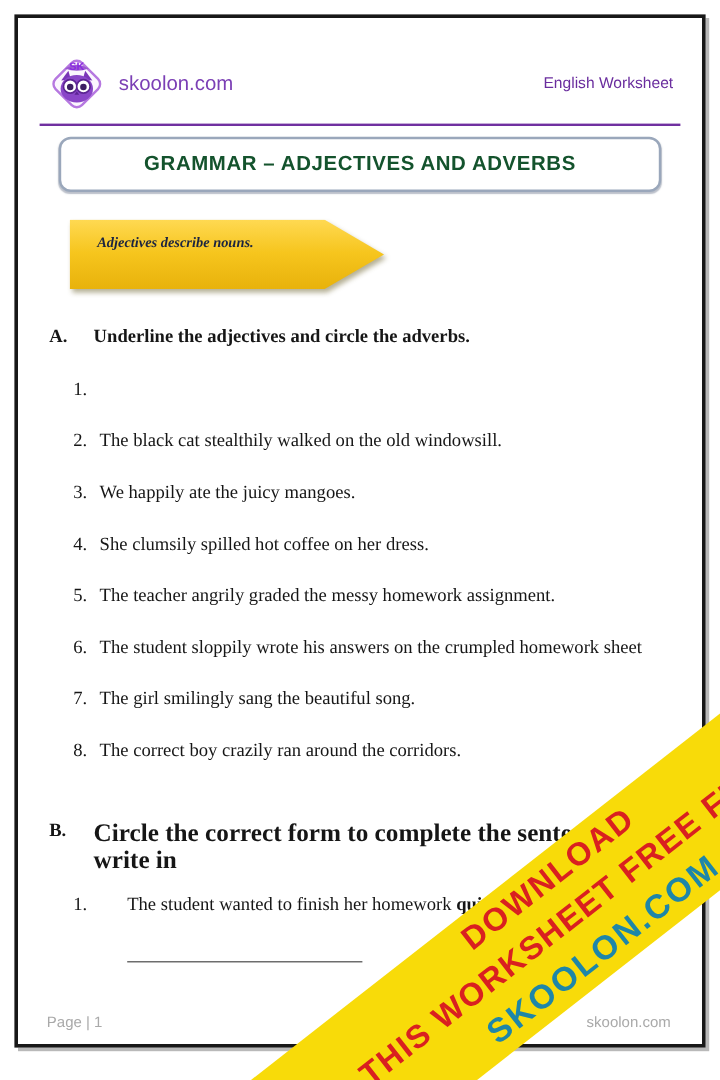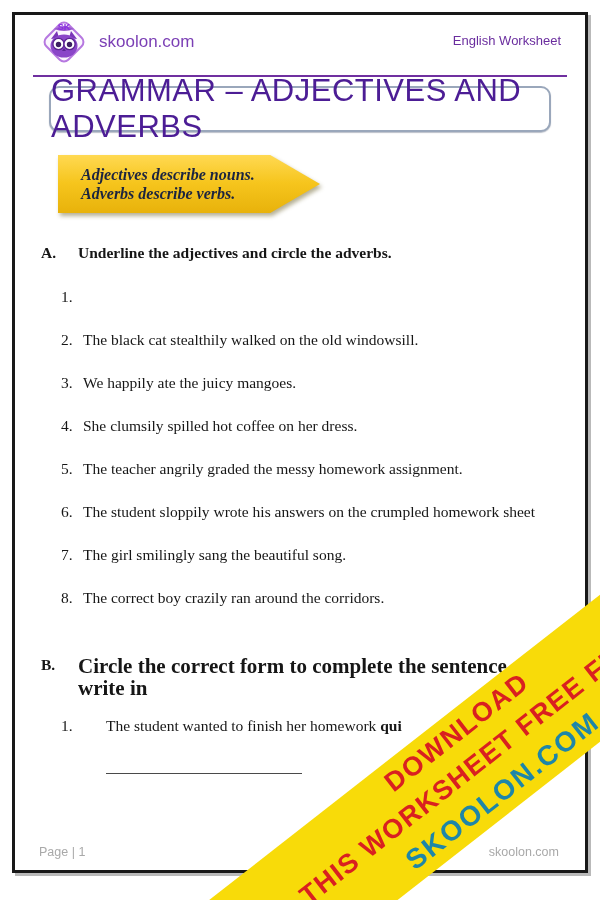--- a/index.html
+++ b/index.html
@@ -16,20 +16,21 @@
     width: 570px; height: 855px;
     border: 3px solid #181818;
     box-shadow: 3px 3px 0 #b9b9b9;
     background: #ffffff;
     z-index: 1;
   }
   
   .header {
     display: flex; align-items: flex-end; justify-content: space-between;
     padding: 0 24px 0 22px;
+    margin-top: 28px;
   }
   .brand-group { display: flex; align-items: center; gap: 8px; }
   .logo-svg { width: 54px; height: 54px; display: block; }
   .brand-text {
     font-family: "Liberation Sans", sans-serif;
     font-size: 17px; color: #7b3fb5;
   }
   .doc-type {
     font-family: "Liberation Sans", sans-serif;
     font-size: 13px; color: #6a2d9e;
@@ -40,36 +41,36 @@
     border: none; border-top: 2px solid #7030a0;
   }
   
   .title-box {
     margin: 9px auto 0 auto;
     width: 498px; height: 42px;
     border: 2px solid #9aa7bb; border-radius: 10px;
     box-shadow: 0 1px 1px rgba(120,130,150,0.5);
     display: flex; align-items: center; justify-content: center;
     font-family: "Liberation Sans", sans-serif;
-    font-weight: normal; font-size: 31px; letter-spacing: 0.5px;
-    color: #4c1d95;
+    font-weight: bold; font-size: 17px; letter-spacing: 0.5px;
+    color: #14532d;
     background: #ffffff;
   }
   
   .callout-wrap { margin: 23px 0 0 43px; width: 262px; filter: drop-shadow(2px 3px 2px rgba(90,80,20,0.45)); }
   .callout {
     width: 262px; height: 58px;
     clip-path: polygon(0 0, 81% 0, 100% 50%, 81% 100%, 0 100%);
     background: linear-gradient(180deg, #ffd952 0%, #f6c51d 48%, #e8b20b 100%);
     padding: 10px 0 0 23px; box-sizing: border-box;
   }
   .callout-line {
     font-family: "Liberation Serif", serif;
     font-weight: bold; font-style: italic;
-    font-size: 16px; line-height: 19px;
+    font-size: 12px; line-height: 19px;
     color: #1b2440;
   }
   
   .content { margin: 30px 26px 0 26px; color: #161616; }
   .sec-head { display: flex; font-weight: bold; font-size: 15.5px; line-height: 19px; }
   .sec-label { width: 37px; flex: 0 0 37px; }
   .a-list { margin-top: 25px; }
   .q-row { display: flex; font-size: 15.5px; line-height: 19px; margin-bottom: 24px; }
   .q-num { margin-left: 20px; width: 22px; flex: 0 0 22px; }
   .sec-b { margin-top: 48px; }
@@ -134,21 +135,20 @@
 
   <hr class="header-rule">
 
   <div class="title-box">
     <span>GRAMMAR – ADJECTIVES AND ADVERBS</span>
   </div>
 
   <div class="callout-wrap">
     <div class="callout">
       <div class="callout-line">Adjectives describe nouns.</div>
-      <div class="callout-line">Adverbs describe verbs.</div>
     </div>
   </div>
 
   <div class="content">
 
     <div class="sec-head">
       <span class="sec-label">A.</span>
       <span>Underline the adjectives and circle the adverbs.</span>
     </div>
 

